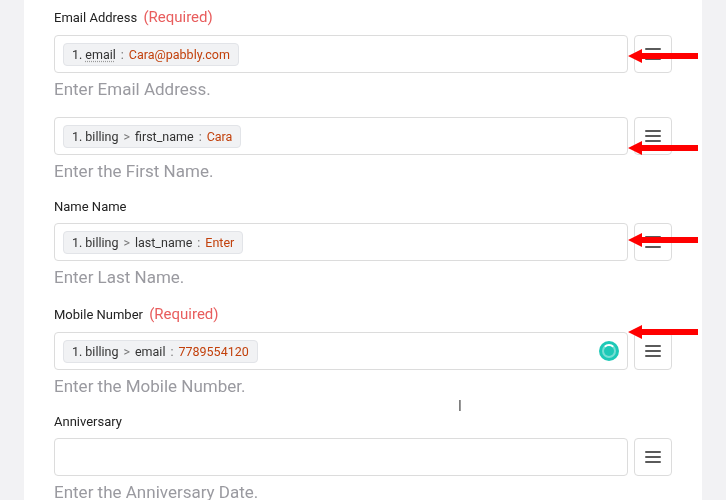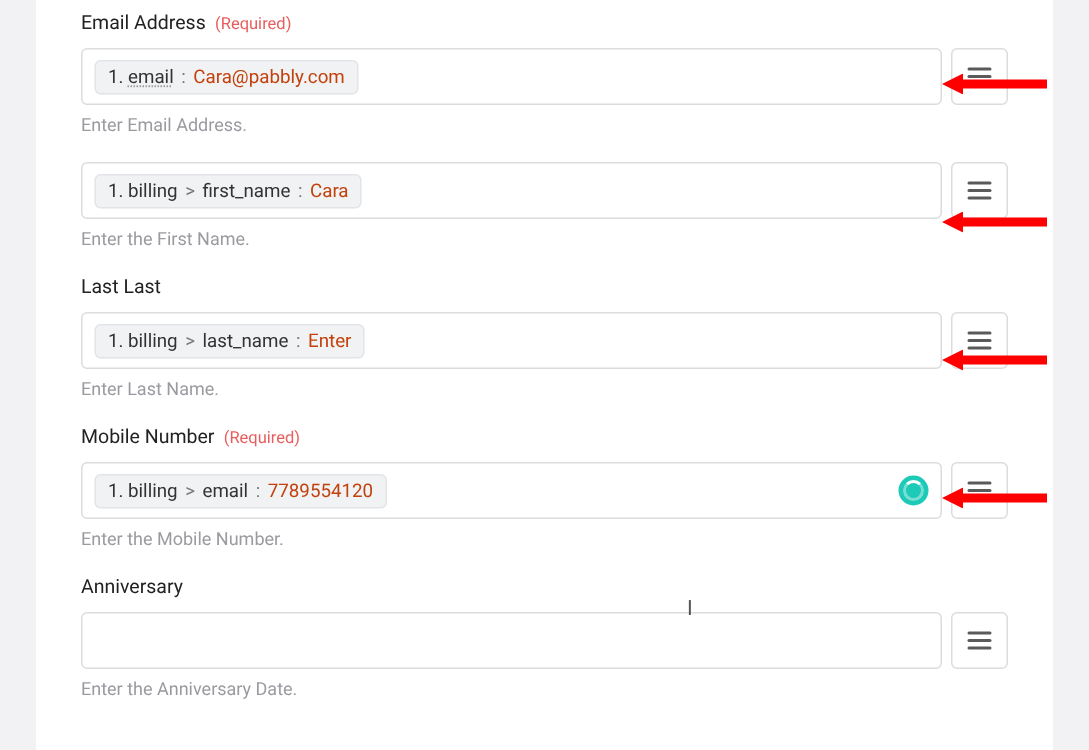--- a/index.html
+++ b/index.html
@@ -22,21 +22,21 @@
   }
   .field { margin-bottom: 6px; }
   .field-label {
     font-size: 13px;
     color: #222;
     margin-bottom: 9px;
     display: block;
   }
   .required {
     color: #e85d5d;
-    font-size: 11px;
+    font-size: 15px;
     margin-left: 3px;
   }
   .input-row {
     display: flex;
     align-items: stretch;
     gap: 6px;
   }
   .input-box {
     flex: 1;
     border: 1px solid #dcdcdc;
@@ -79,21 +79,21 @@
     flex-direction: column;
     justify-content: space-between;
   }
   .hamburger span {
     display: block;
     height: 2px;
     background: #5a5a5a;
     border-radius: 1px;
   }
   .helper {
-    font-size: 12px;
+    font-size: 17px;
     color: #9a9aa0;
     margin-top: 6px;
     margin-bottom: 18px;
   }
   .spinner {
     position: absolute;
     right: 8px;
     top: 50%;
     transform: translateY(-50%);
     width: 20px;
@@ -173,21 +173,21 @@
             <span></span>
             <span></span>
             <span></span>
           </span>
       </div>
     </div>
     <div class="helper">Enter the First Name.</div>
   </div>
 
   <div class="field">
-    <label class="field-label">Last Last</label>
+    <label class="field-label">Name Name</label>
     <div class="input-row">
       <div class="input-box">
         <span class="tag">
           <span>1.</span>
           <span>billing</span>
           <span class="sep">&gt;</span>
           <span>last_name</span>
           <span class="sep">:</span>
           <span class="val">Enter</span>
         </span>

